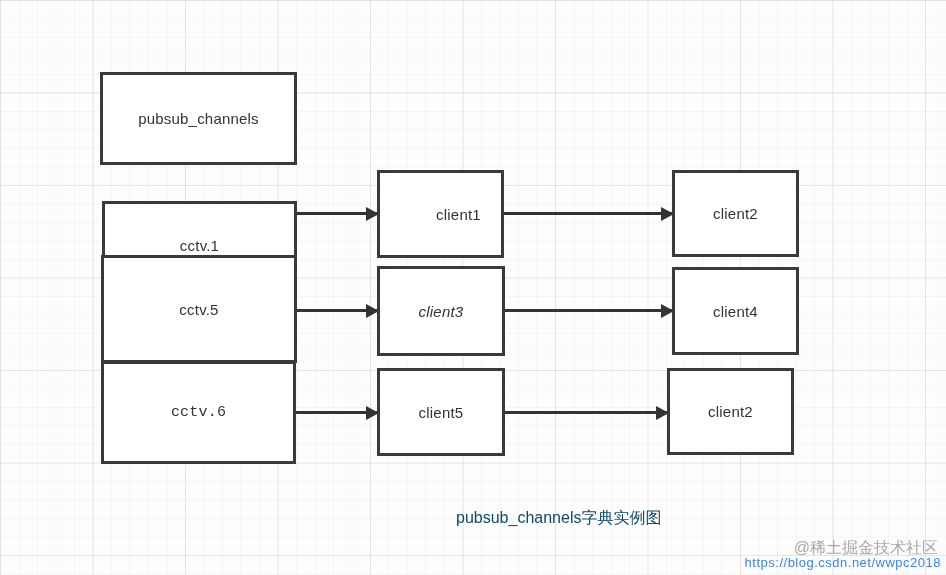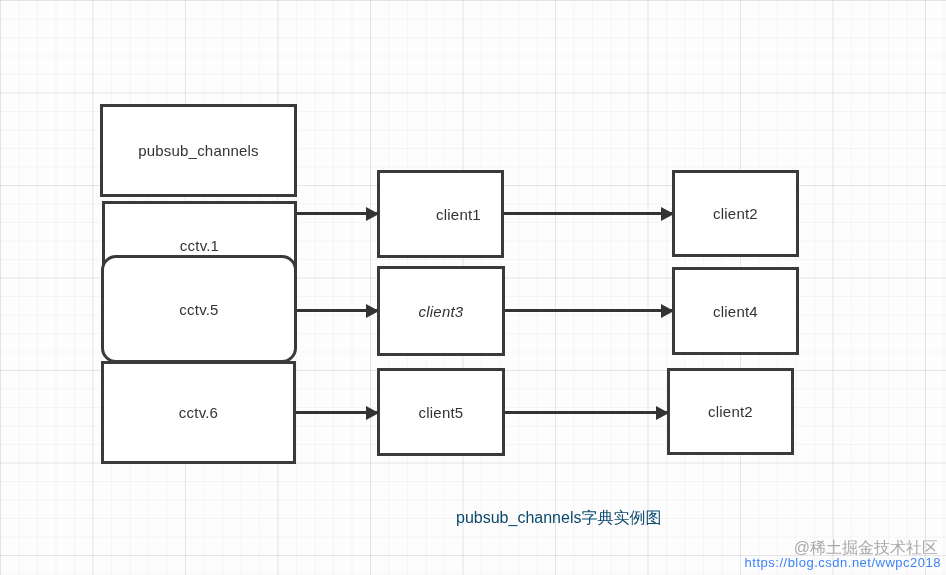--- a/index.html
+++ b/index.html
@@ -23,24 +23,24 @@
     border: 3px solid #3a3a3a;
     background: #ffffff;
     display: flex;
     align-items: center;
     justify-content: center;
     font-size: 15px;
     color: #333333;
     letter-spacing: 0.2px;
   }
   
-  .n-title  { left: 100px; top: 72px;  width: 197px; height: 93px; margin-top: 32px; }
+  .n-title  { left: 100px; top: 72px;  width: 197px; height: 93px; }
   .n-cctv1  { left: 102px; top: 169px; width: 195px; height: 88px; margin-top: 32px; }
-  .n-cctv5  { left: 101px; top: 255px; width: 196px; height: 108px; border-radius: 15px; }
-  .n-cctv6  { left: 101px; top: 361px; width: 195px; height: 103px; }
+  .n-cctv5  { left: 101px; top: 255px; width: 196px; height: 108px; }
+  .n-cctv6  { left: 101px; top: 361px; width: 195px; height: 103px; font-family: Liberation Mono, monospace; }
   
   .n-client1 { left: 377px; top: 170px; width: 127px; height: 88px; padding-left: 36px; }
   .n-client3 { left: 377px; top: 266px; width: 128px; height: 90px; font-style: italic; }
   .n-client5 { left: 377px; top: 368px; width: 128px; height: 88px; }
   
   .n-client2a { left: 672px; top: 170px; width: 127px; height: 87px; }
   .n-client4  { left: 672px; top: 267px; width: 127px; height: 88px; }
   .n-client2b { left: 667px; top: 368px; width: 127px; height: 87px; }
 
   .arrow {

